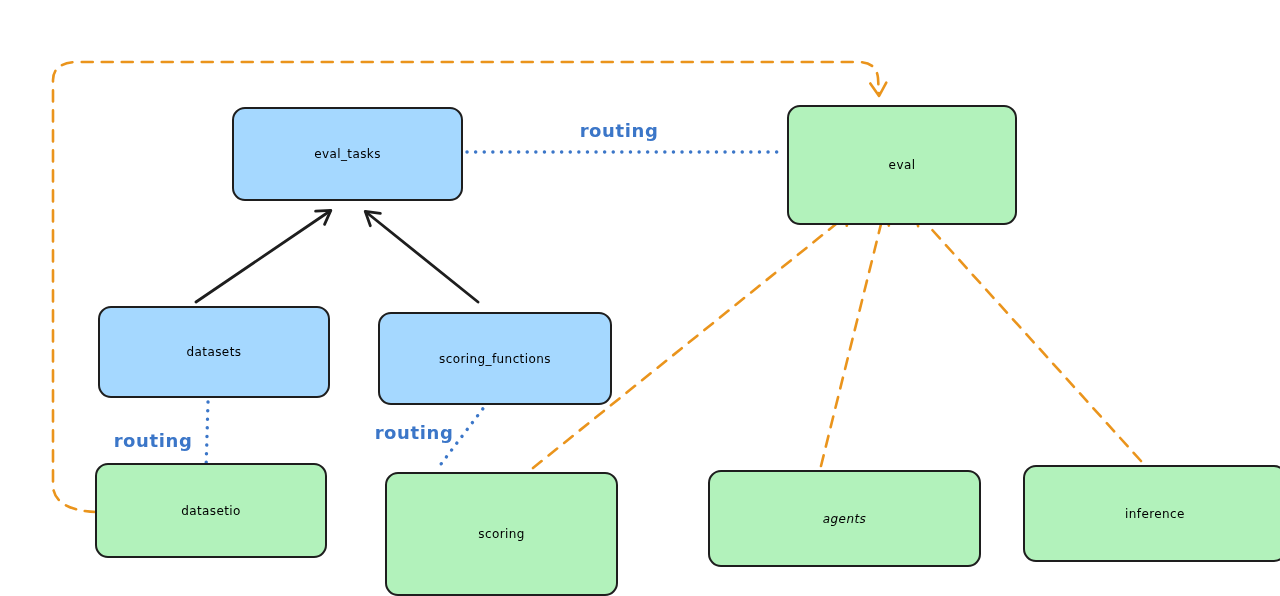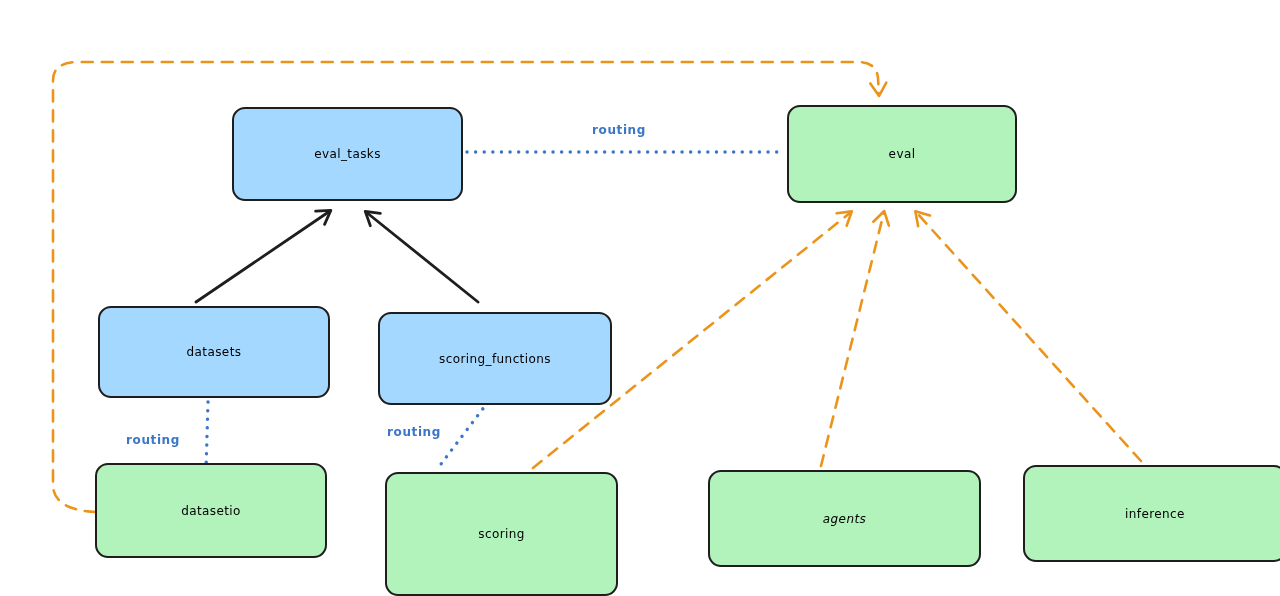--- a/index.html
+++ b/index.html
@@ -31,33 +31,33 @@
     align-items: center;
     justify-content: center;
     font-size: 12px;
     letter-spacing: 0.4px;
     color: #000000;
   }
   .node.blue  { background: #a5d8ff; }
   .node.green { background: #b2f2bb; }
 
   .node-eval-tasks        { left: 232px;  top: 107px; width: 231px; height: 94px; }
-  .node-eval              { left: 787px;  top: 105px; width: 230px; height: 98px; }
+  .node-eval              { left: 787px;  top: 105px; width: 230px; height: 120px; }
   .node-datasets          { left: 98px;   top: 306px; width: 232px; height: 92px; text-align: right; }
   .node-scoring-functions { left: 378px;  top: 312px; width: 234px; height: 93px; }
   .node-datasetio         { left: 95px;   top: 463px; width: 232px; height: 95px; }
   .node-scoring           { left: 385px;  top: 472px; width: 233px; height: 124px; }
   .node-agents            { left: 708px;  top: 470px; width: 273px; height: 97px; font-style: italic; }
   .node-inference         { left: 1023px; top: 465px; width: 264px; height: 97px; }
 
   .edge-label {
     position: absolute;
     transform: translate(-50%, -50%);
     color: #3b76c8;
-    font-size: 12px;
+    font-size: 18px;
     font-weight: 600;
     letter-spacing: 0.6px;
     white-space: nowrap;
   }
   .edge-label-top  { left: 619px; top: 130px; }
   .edge-label-left { left: 153px; top: 440px; }
   .edge-label-mid  { left: 414px; top: 432px; }
 </style>
 </head>
 <body>

